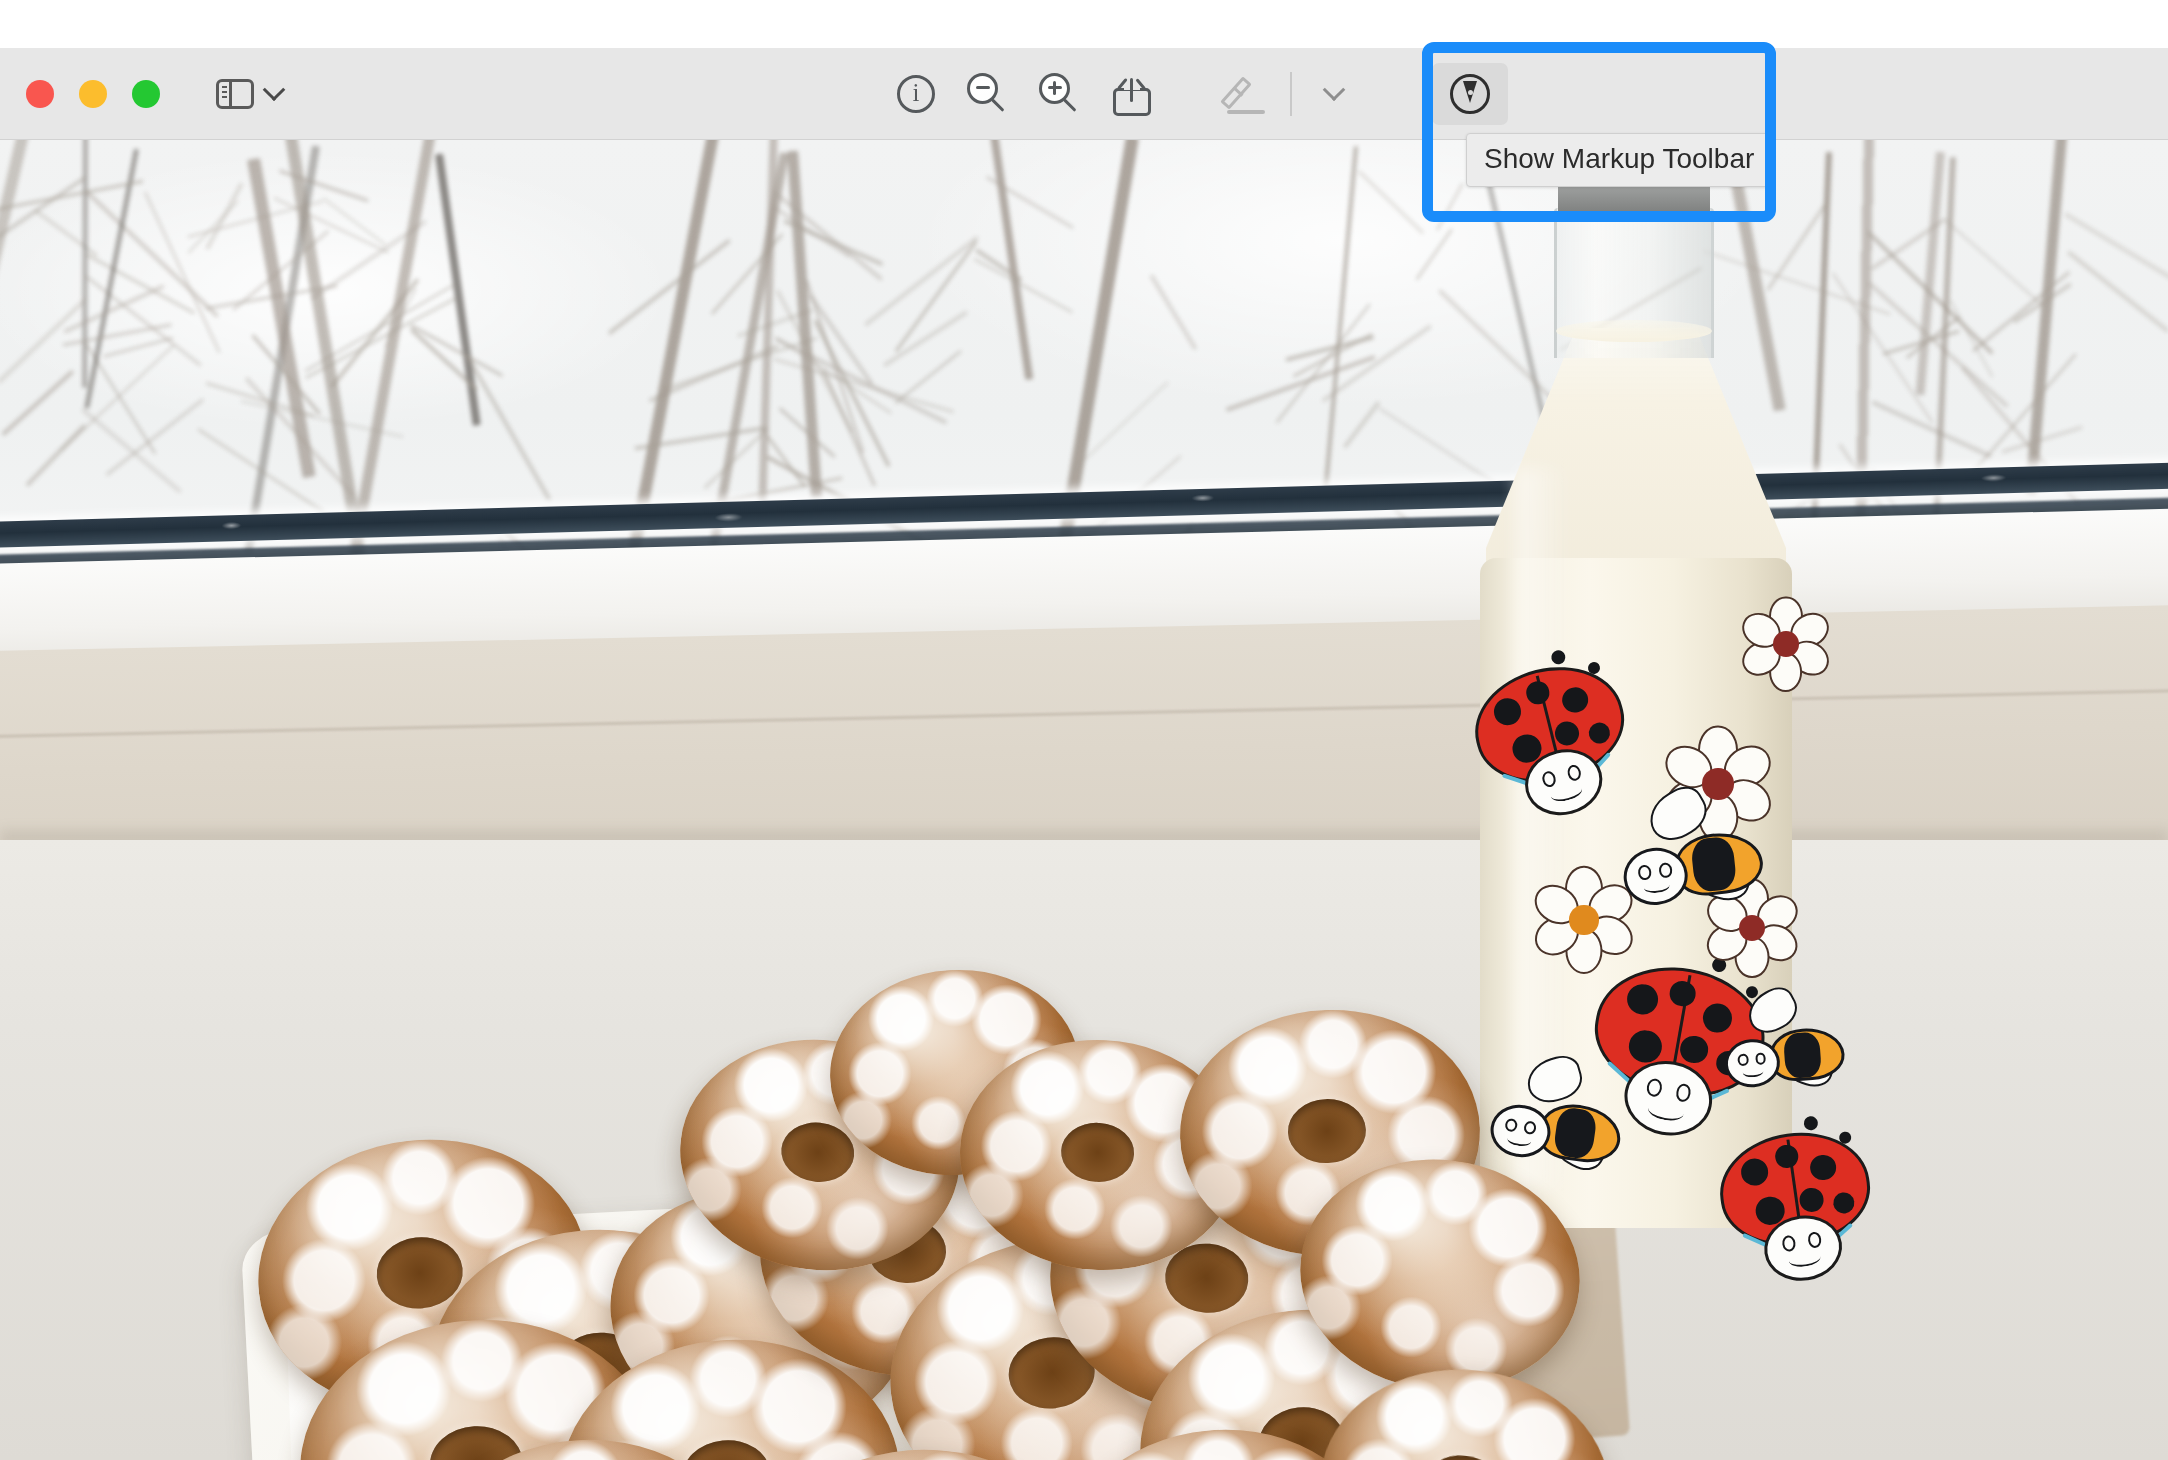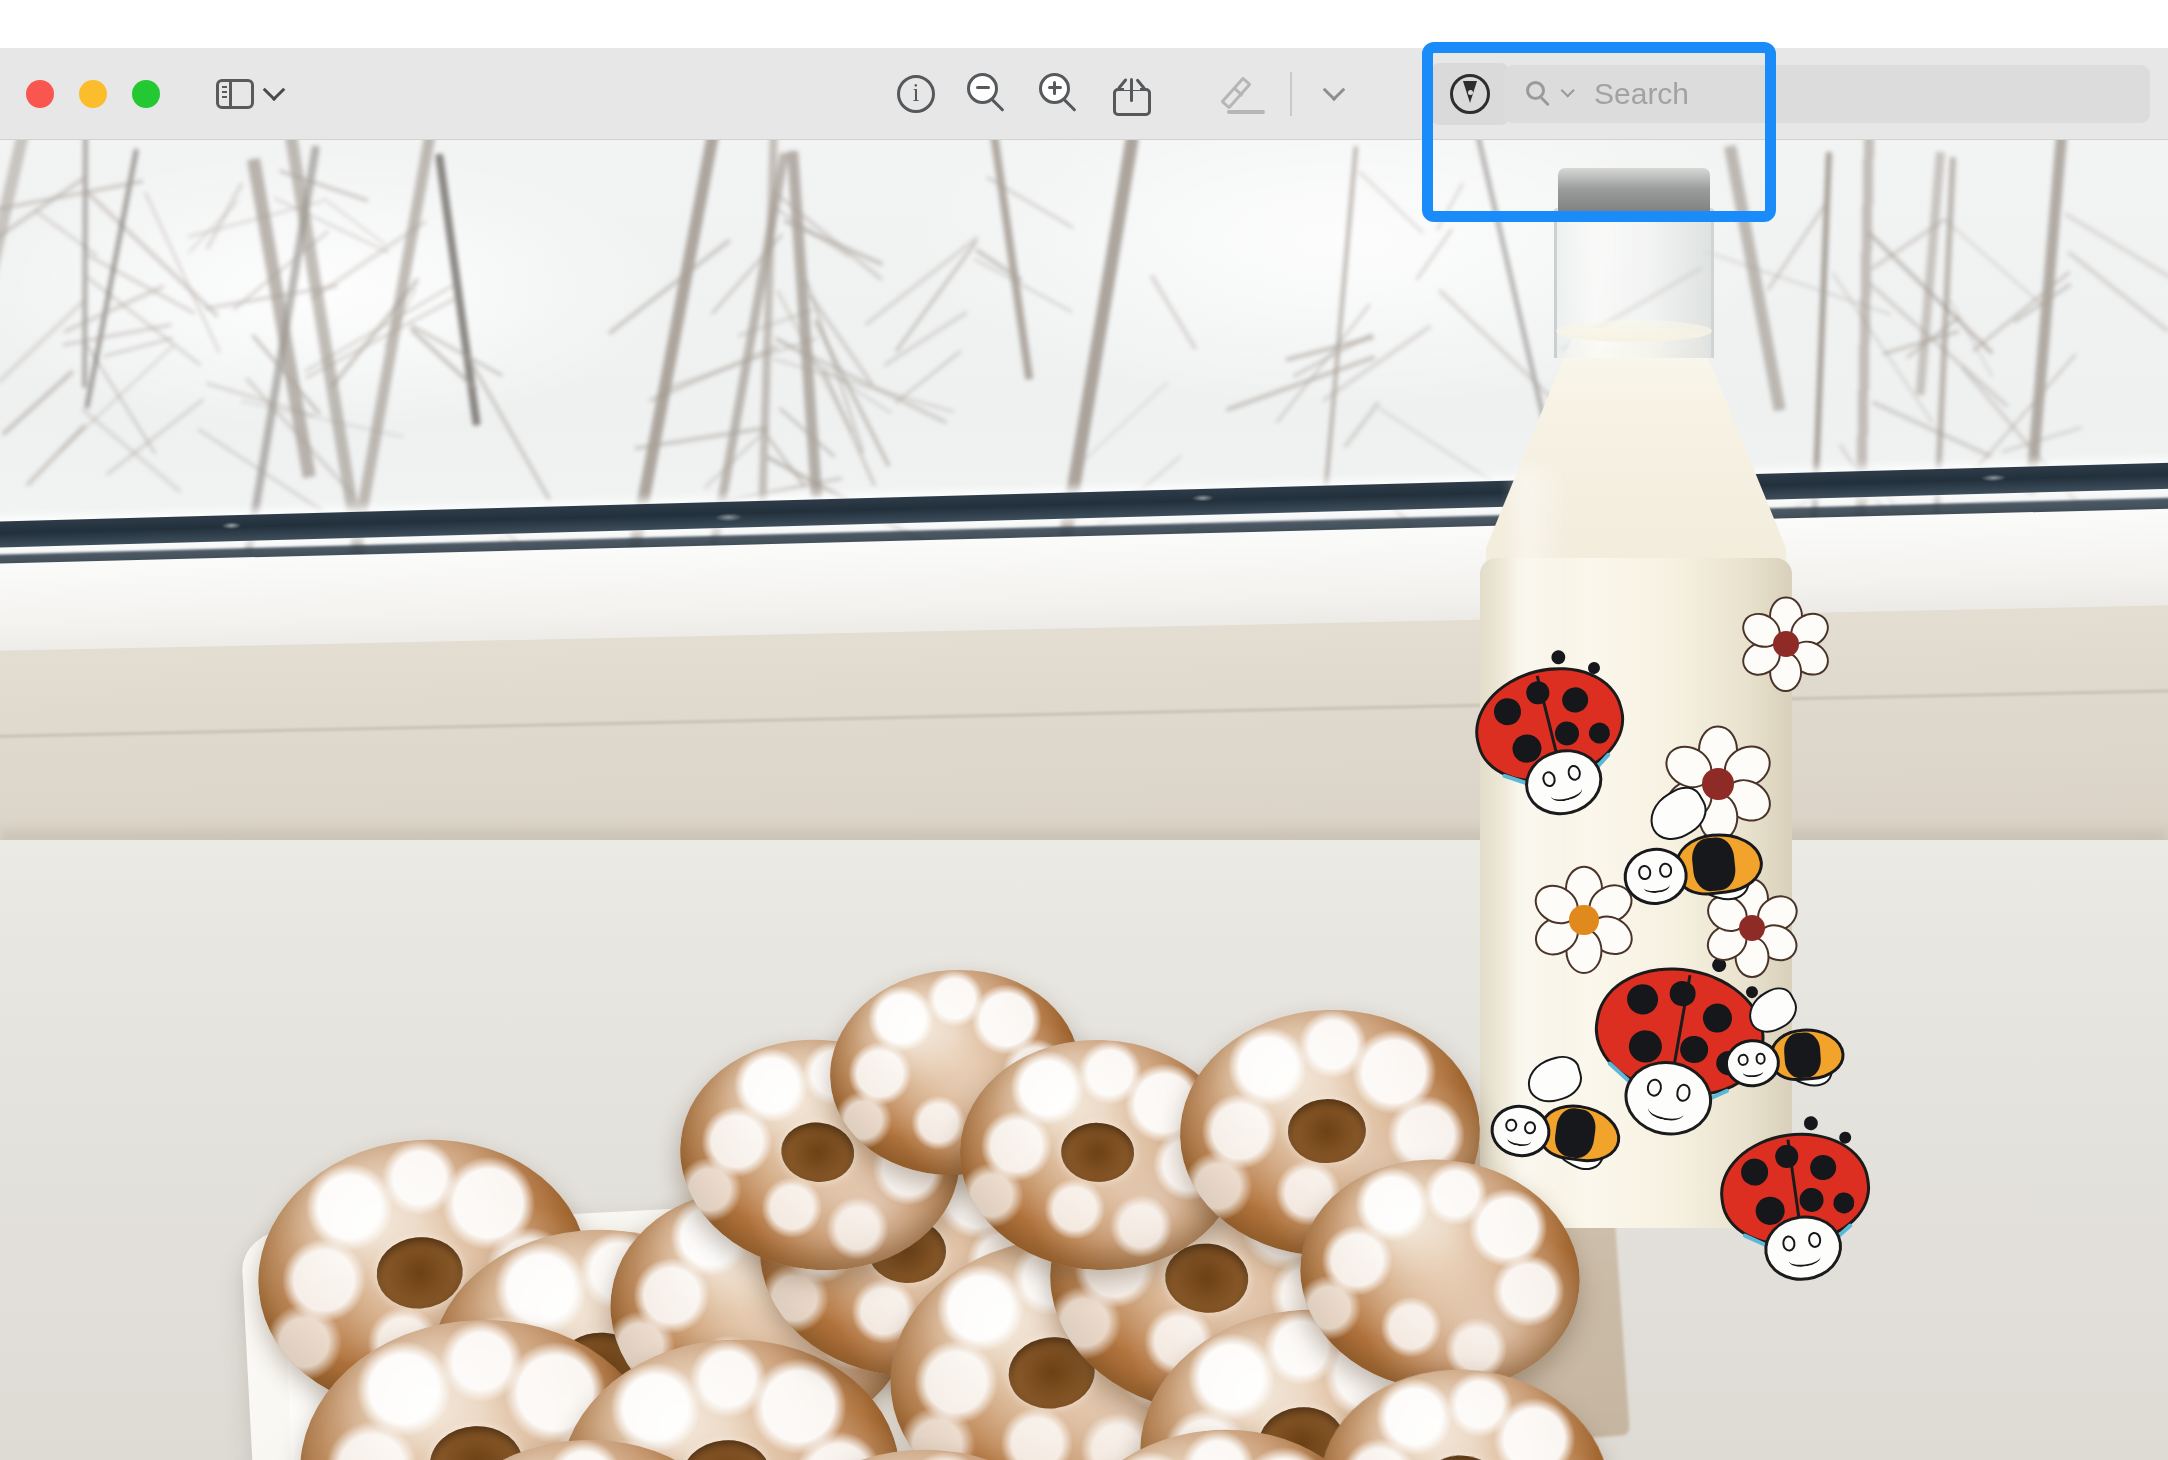--- a/index.html
+++ b/index.html
@@ -1032,27 +1032,20 @@
     </div>
 
     <div class="tb-btn active" style="position:absolute; left:1432px; top:15px; width:76px; height:62px;">
       <span class="ic-nib">
         <span class="circ"></span>
           <span class="pen"></span>
           <span class="dot"></span>
       </span>
     </div>
 
-    <div class="search-field">
-      <span class="search-mag">
-        <span class="g"></span>
-          <span class="h"></span>
-      </span>
-      <span class="search-chev"></span>
-      <span class="search-placeholder">Search</span>
-    </div>
 
   </div>
 
   <div class="annot-box"></div>
 
+  <div class="tooltip">Show Markup Toolbar</div>
 
 </div>
 
 </body></html>

